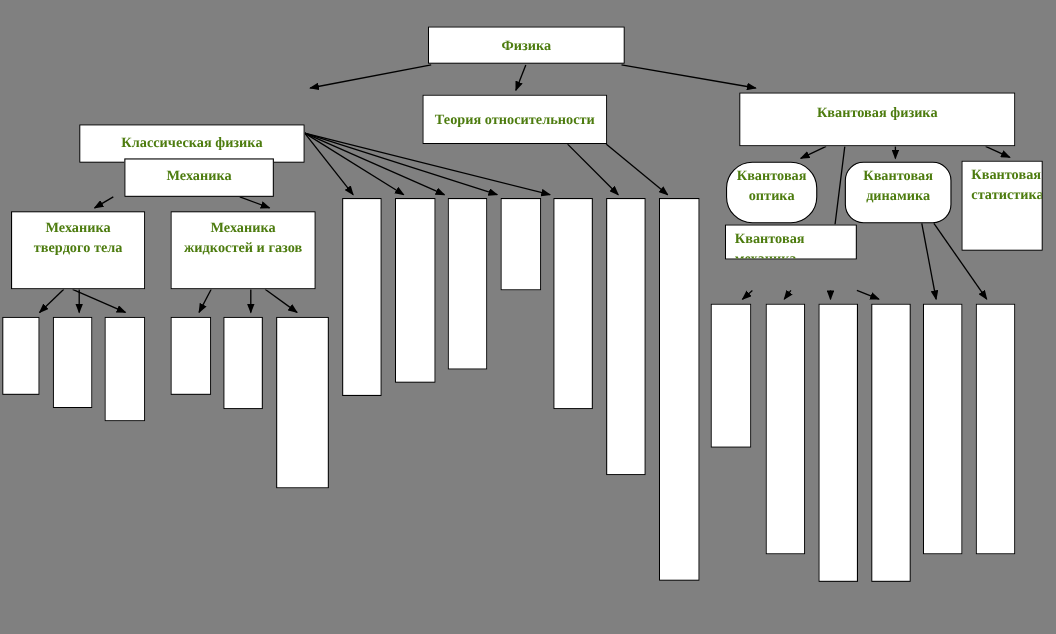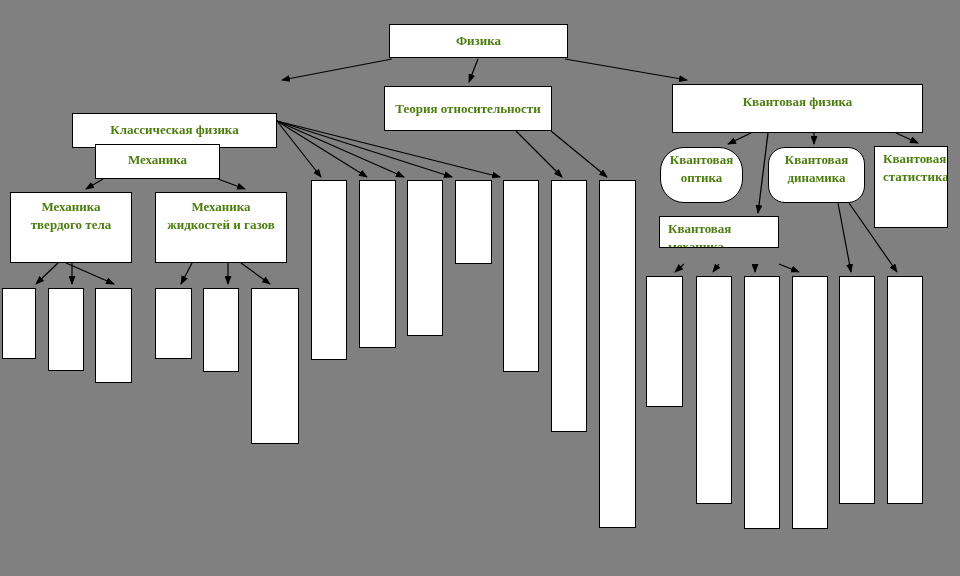--- a/index.html
+++ b/index.html
@@ -90,21 +90,21 @@
   </div>
 
   <div class="node" style="left:384px; top:86px; width:168px; height:45px; padding-top:13px;">
     <span>Теория относительности</span>
   </div>
 
   <div class="node" style="left:672px; top:84px; width:251px; height:49px; padding-top:8px;">
     <span>Квантовая физика</span>
   </div>
 
-  <div class="node" style="left:95px; top:144px; width:125px; height:35px; padding-top:6px;">
+  <div class="node" style="left:113px; top:144px; width:136px; height:35px; padding-top:6px;">
     <span>Механика</span>
   </div>
 
   <div class="node" style="left:155px; top:192px; width:132px; height:71px; padding:5px 8px 0 8px;">
     <span>Механика жидкостей и газов</span>
   </div>
 
   <div class="node" style="left:10px; top:192px; width:122px; height:71px; padding:5px 4px 0 4px;">
     <span>Механика твердого тела</span>
   </div>
@@ -114,21 +114,21 @@
   </div>
 
   <div class="node" style="left:768px; top:147px; width:97px; height:56px; padding-top:3px;border-radius:17px;">
     <span>Квантовая динамика</span>
   </div>
 
   <div class="node align-left" style="left:874px; top:146px; width:74px; height:82px; padding:3px 0 0 8px; white-space:normal;">
     <span>Квантовая статистика</span>
   </div>
 
-  <div class="node align-left" style="left:659px; top:216px; width:120px; height:32px; padding:3px 0 0 8px;">
+  <div class="node align-left" style="left:659px; top:204px; width:120px; height:32px; padding:3px 0 0 8px;">
     <span>Квантовая механика</span>
   </div>
 
   <div class="ebox" style="left:2px; top:288px; width:34px; height:71px;"></div>
   <div class="ebox" style="left:48px; top:288px; width:36px; height:83px;"></div>
   <div class="ebox" style="left:95px; top:288px; width:37px; height:95px;"></div>
 
   <div class="ebox" style="left:155px; top:288px; width:37px; height:71px;"></div>
   <div class="ebox" style="left:203px; top:288px; width:36px; height:84px;"></div>
   <div class="ebox" style="left:251px; top:288px; width:48px; height:156px;"></div>

